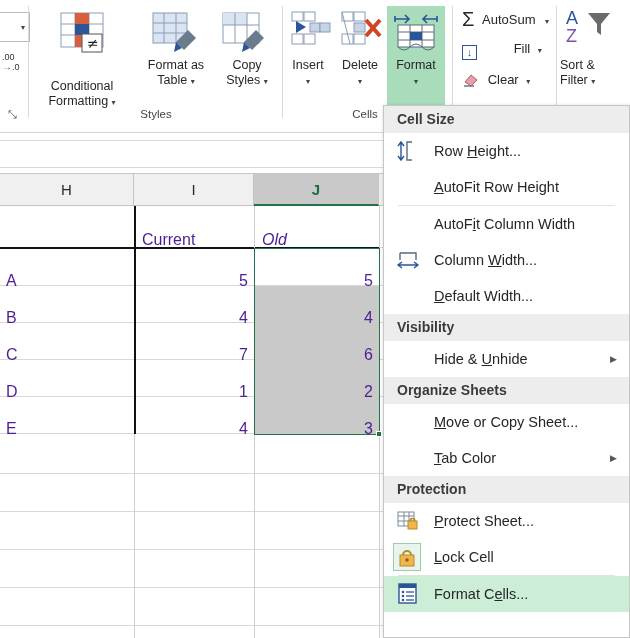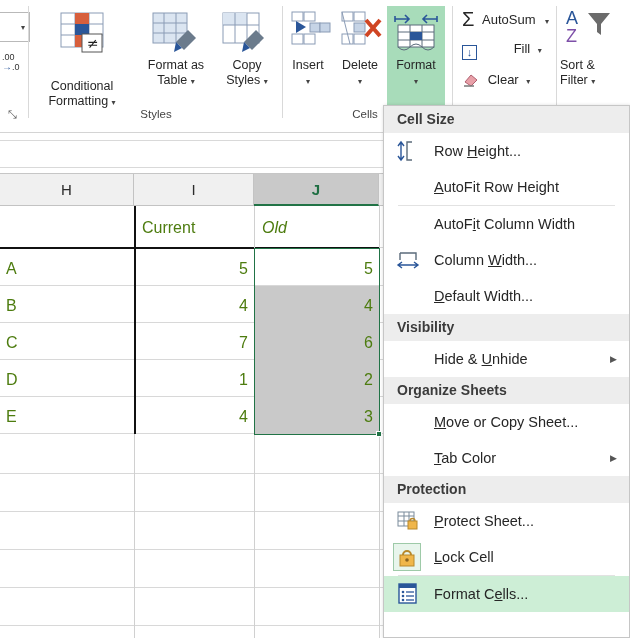--- a/index.html
+++ b/index.html
@@ -75,22 +75,22 @@
     position:absolute; top:0; height:32px;
     background:#f0f0f0; border-right:1px solid #c3c3c3; border-bottom:1px solid #c3c3c3;
     font-size:15px; color:#2b2b2b; text-align:center; line-height:32px;
   }
   .colhdr.selected { background:#c9c9c9; color:#1e6e42; font-weight:bold;
                      border-bottom:2px solid #217346; }
 
   .gridrow { position:absolute; left:0; width:630px; border-bottom:1px solid #d8d8d8; }
 
   .cell {
-    position:absolute; height:100%; font-size:16px; color:#4d7c0f;
-    line-height:inherit; padding:1px 6px;
+    position:absolute; height:100%; font-size:16px; color:#4c1d95;
+    line-height:inherit; padding:13px 6px;
   }
   .cell.num { text-align:right; }
   .cell.txt { text-align:left; }
 
   .vline { position:absolute; width:1px; background:#d0d0d0; }
   .vline.dark { background:#111; width:1.5px; }
   .hline-dark { position:absolute; height:1.5px; background:#111; }
 
   .selfill { position:absolute; background:#c9c9c9; }
   #selbox {

